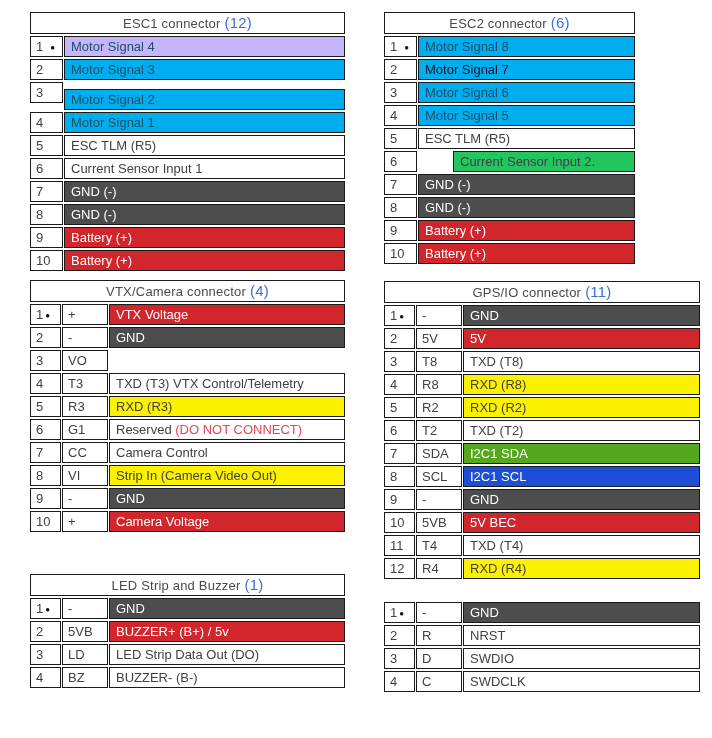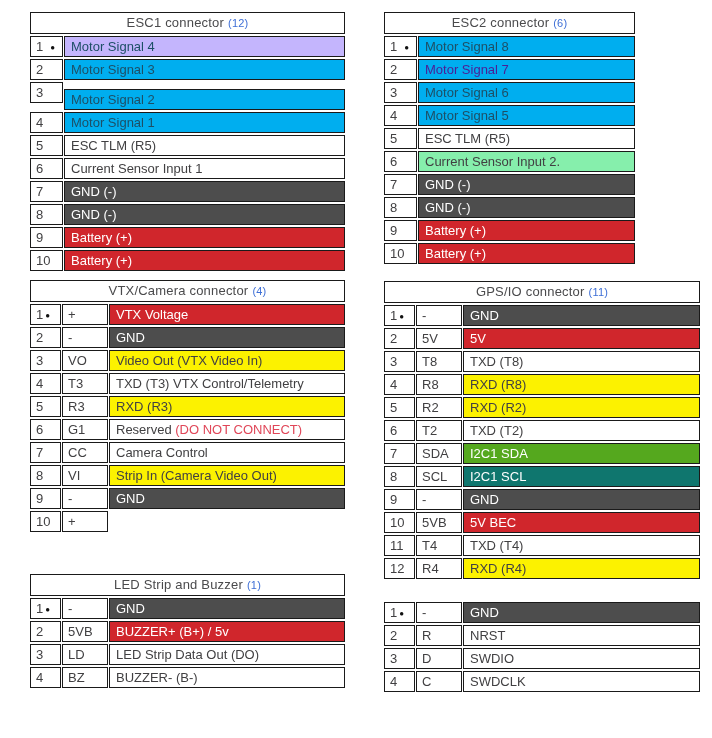--- a/index.html
+++ b/index.html
@@ -21,21 +21,21 @@
     height: 20px; line-height: 20px;
     border: 1px solid #1a1a1a;
     background: #ffffff;
     text-align: center;
     margin-bottom: 2px;
     font-size: 13px;
     color: #4a4a4c;
     letter-spacing: 0.2px;
     white-space: nowrap;
   }
-  .thead .count { font-size: 11px; margin-left: 4px; text-align: center; }
+  .thead .count { font-size: 15px; margin-left: 4px; text-align: center; }
 
   .trow { display: flex; margin-bottom: 2px; }
   .cell {
     border: 1px solid #1a1a1a;
     height: 19px; line-height: 19px;
     font-size: 13px;
     background: #ffffff;
     overflow: hidden;
     white-space: nowrap;
   }
@@ -102,37 +102,37 @@
   <div class="thead">
     <span>ESC2 connector</span><span class="count" style="color: rgb(62, 111, 214);">(6)</span>
   </div>
   <div class="rows">
       <div class="trow">
         <div class="cell pin pin-wide">1<span class="dot dot-gap">●</span></div>
         <div class="cell desc" style="background: rgb(0, 174, 239); color: rgb(29, 79, 102);">Motor Signal 8</div>
       </div>
       <div class="trow">
         <div class="cell pin pin-wide">2</div>
-        <div class="cell desc" style="background: rgb(0, 174, 239); color: #4c1d95;">Motor Signal 7</div>
+        <div class="cell desc" style="background: rgb(0, 174, 239); color: #0f172a;">Motor Signal 7</div>
       </div>
       <div class="trow">
         <div class="cell pin pin-wide">3</div>
         <div class="cell desc" style="background: rgb(0, 174, 239); color: rgb(29, 79, 102);">Motor Signal 6</div>
       </div>
       <div class="trow">
         <div class="cell pin pin-wide">4</div>
         <div class="cell desc" style="background: rgb(0, 174, 239); color: rgb(29, 79, 102);">Motor Signal 5</div>
       </div>
       <div class="trow">
         <div class="cell pin pin-wide">5</div>
         <div class="cell desc" style="background: rgb(255, 255, 255); color: rgb(65, 64, 66);">ESC TLM (R5)</div>
       </div>
       <div class="trow">
         <div class="cell pin pin-wide">6</div>
-        <div class="cell desc" style="background: #86efac; color: rgb(65, 64, 66);">Current Sensor Input 2.</div>
+        <div class="cell desc" style="background: #22c55e; color: rgb(65, 64, 66); margin-left: 35px;">Current Sensor Input 2.</div>
       </div>
       <div class="trow">
         <div class="cell pin pin-wide">7</div>
         <div class="cell desc" style="background: rgb(77, 77, 77); color: rgb(255, 255, 255);">GND (-)</div>
       </div>
       <div class="trow">
         <div class="cell pin pin-wide">8</div>
         <div class="cell desc" style="background: rgb(77, 77, 77); color: rgb(255, 255, 255);">GND (-)</div>
       </div>
       <div class="trow">
@@ -157,21 +157,20 @@
         <div class="cell desc" style="background: rgb(208, 38, 44); color: rgb(255, 255, 255);">VTX Voltage</div>
       </div>
       <div class="trow">
         <div class="cell pin">2</div>
         <div class="cell label">-</div>
         <div class="cell desc" style="background: rgb(77, 77, 77); color: rgb(255, 255, 255);">GND</div>
       </div>
       <div class="trow">
         <div class="cell pin">3</div>
         <div class="cell label">VO</div>
-        <div class="cell desc" style="background: rgb(252, 242, 0); color: rgb(65, 64, 66);">Video Out (VTX Video In)</div>
       </div>
       <div class="trow">
         <div class="cell pin">4</div>
         <div class="cell label">T3</div>
         <div class="cell desc" style="background: rgb(255, 255, 255); color: rgb(65, 64, 66);">TXD (T3) VTX Control/Telemetry</div>
       </div>
       <div class="trow">
         <div class="cell pin">5</div>
         <div class="cell label">R3</div>
         <div class="cell desc" style="background: rgb(252, 242, 0); color: rgb(65, 64, 66);">RXD (R3)</div>
@@ -192,20 +191,21 @@
         <div class="cell desc" style="background: rgb(252, 242, 0); color: rgb(65, 64, 66);">Strip In (Camera Video Out)</div>
       </div>
       <div class="trow">
         <div class="cell pin">9</div>
         <div class="cell label">-</div>
         <div class="cell desc" style="background: rgb(77, 77, 77); color: rgb(255, 255, 255);">GND</div>
       </div>
       <div class="trow">
         <div class="cell pin">10</div>
         <div class="cell label">+</div>
+        <div class="cell desc" style="background: rgb(208, 38, 44); color: rgb(255, 255, 255);">Camera Voltage</div>
       </div>
     </div>
 </div>
 
 <div class="ptable pos-gps">
   <div class="thead">
     <span>GPS/IO connector</span><span class="count" style="color: rgb(62, 111, 214);">(11)</span>
   </div>
   <div class="rows">
       <div class="trow">
@@ -239,21 +239,21 @@
         <div class="cell desc" style="background: rgb(255, 255, 255); color: rgb(65, 64, 66);">TXD (T2)</div>
       </div>
       <div class="trow">
         <div class="cell pin">7</div>
         <div class="cell label">SDA</div>
         <div class="cell desc" style="background: rgb(85, 168, 30); color: rgb(255, 255, 255);">I2C1 SDA</div>
       </div>
       <div class="trow">
         <div class="cell pin">8</div>
         <div class="cell label">SCL</div>
-        <div class="cell desc" style="background: #0f766e; color: rgb(255, 255, 255);">I2C1 SCL</div>
+        <div class="cell desc" style="background: #1d4ed8; color: rgb(255, 255, 255);">I2C1 SCL</div>
       </div>
       <div class="trow">
         <div class="cell pin">9</div>
         <div class="cell label">-</div>
         <div class="cell desc" style="background: rgb(77, 77, 77); color: rgb(255, 255, 255);">GND</div>
       </div>
       <div class="trow">
         <div class="cell pin">10</div>
         <div class="cell label">5VB</div>
         <div class="cell desc" style="background: rgb(208, 38, 44); color: rgb(255, 255, 255);">5V BEC</div>

